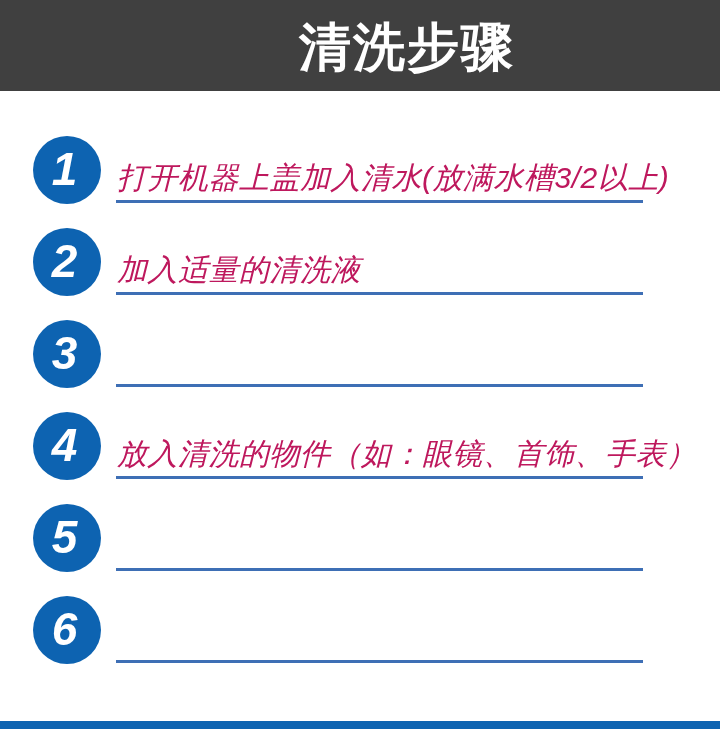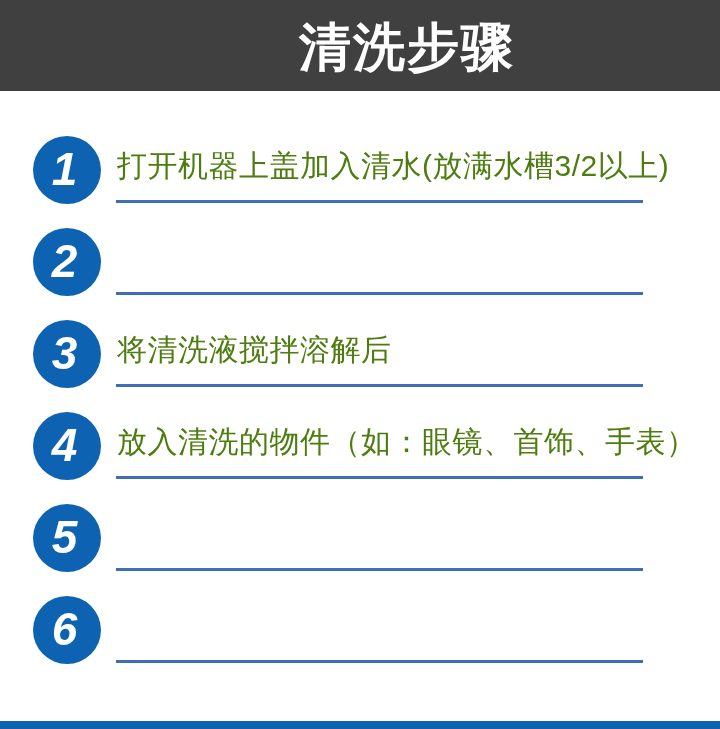--- a/index.html
+++ b/index.html
@@ -56,28 +56,29 @@
     font-size: 46px;
     font-weight: bold;
     font-style: italic;
     line-height: 1;
     padding-right: 5px;
     padding-bottom: 3px;
   }
   .step-row .text {
     position: absolute;
     left: 84px;
-    top: 0;
+    top: 12px;
     height: 60px;
     display: flex;
     align-items: center;
-    color: #4d7c0f;
+    color: #be185d;
     font-size: 30px;
     letter-spacing: 0.5px;
     white-space: nowrap;
+    font-style: italic;
   }
   .step-row .underline {
     position: absolute;
     left: 83px;
     top: 64px;
     width: 527px;
     height: 3px;
     background: #3e6fb5;
   }
   .row-1 { top: 136px; }
@@ -109,28 +110,28 @@
       <span class="num">1</span>
     </div>
     <div class="text">打开机器上盖加入清水(放满水槽3/2以上)</div>
     <div class="underline"></div>
   </div>
 
   <div class="step-row row-2">
     <div class="badge">
       <span class="num">2</span>
     </div>
+    <div class="text">加入适量的清洗液</div>
     <div class="underline"></div>
   </div>
 
   <div class="step-row row-3">
     <div class="badge">
       <span class="num">3</span>
     </div>
-    <div class="text">将清洗液搅拌溶解后</div>
     <div class="underline"></div>
   </div>
 
   <div class="step-row row-4">
     <div class="badge">
       <span class="num">4</span>
     </div>
     <div class="text">放入清洗的物件（如：眼镜、首饰、手表）</div>
     <div class="underline"></div>
   </div>

